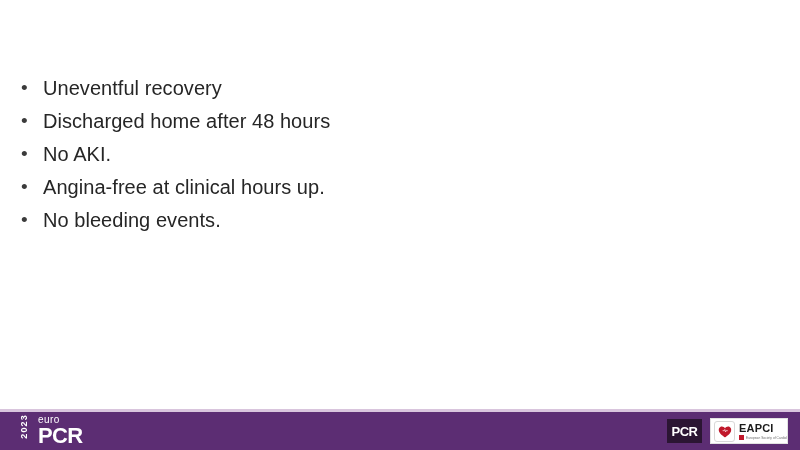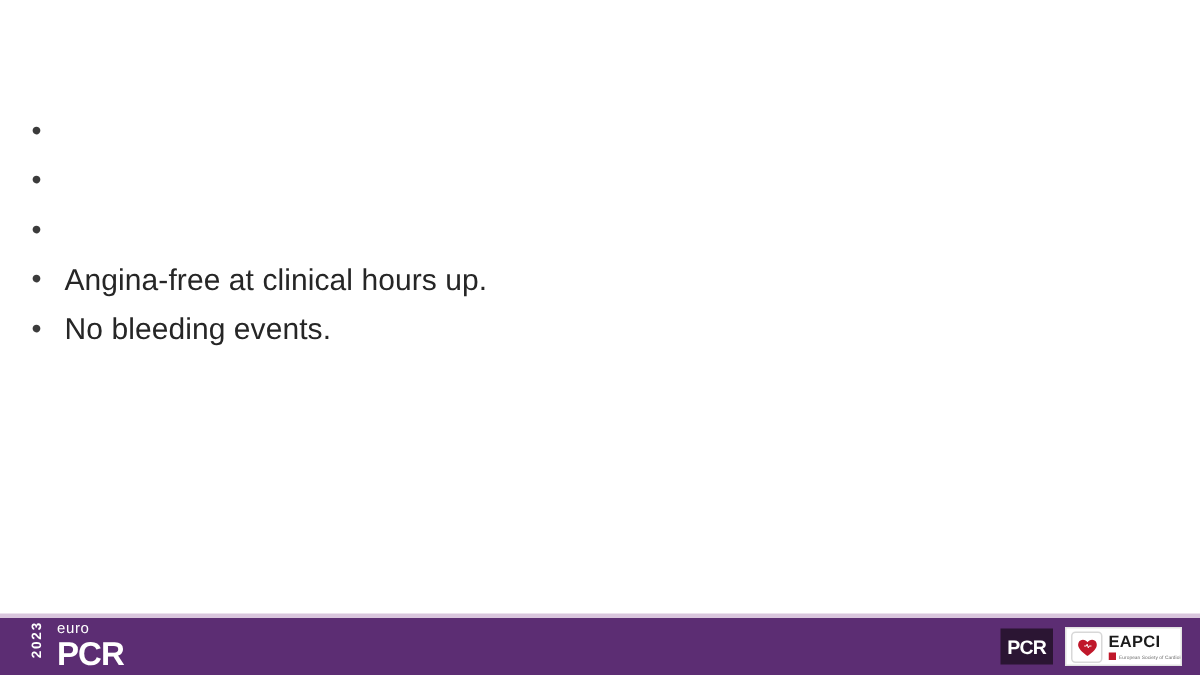--- a/index.html
+++ b/index.html
@@ -241,26 +241,29 @@
 </style>
 </head>
 <body>
 
 <div id="slide">
 
 
   <ul id="bullet-list">
     <li class="bullet-row">
       <span class="bullet-marker">•</span>
-    </li>
-    <li class="bullet-row">
-      <span class="bullet-marker">•</span>
-    </li>
-    <li class="bullet-row">
-      <span class="bullet-marker">•</span>
+      <span class="bullet-label">Uneventful recovery</span>
+    </li>
+    <li class="bullet-row">
+      <span class="bullet-marker">•</span>
+      <span class="bullet-label">Discharged home after 48 hours</span>
+    </li>
+    <li class="bullet-row">
+      <span class="bullet-marker">•</span>
+      <span class="bullet-label">No AKI.</span>
     </li>
     <li class="bullet-row">
       <span class="bullet-marker">•</span>
       <span class="bullet-label">Angina-free at clinical hours up.</span>
     </li>
     <li class="bullet-row">
       <span class="bullet-marker">•</span>
       <span class="bullet-label">No bleeding events.</span>
     </li>
   </ul>

